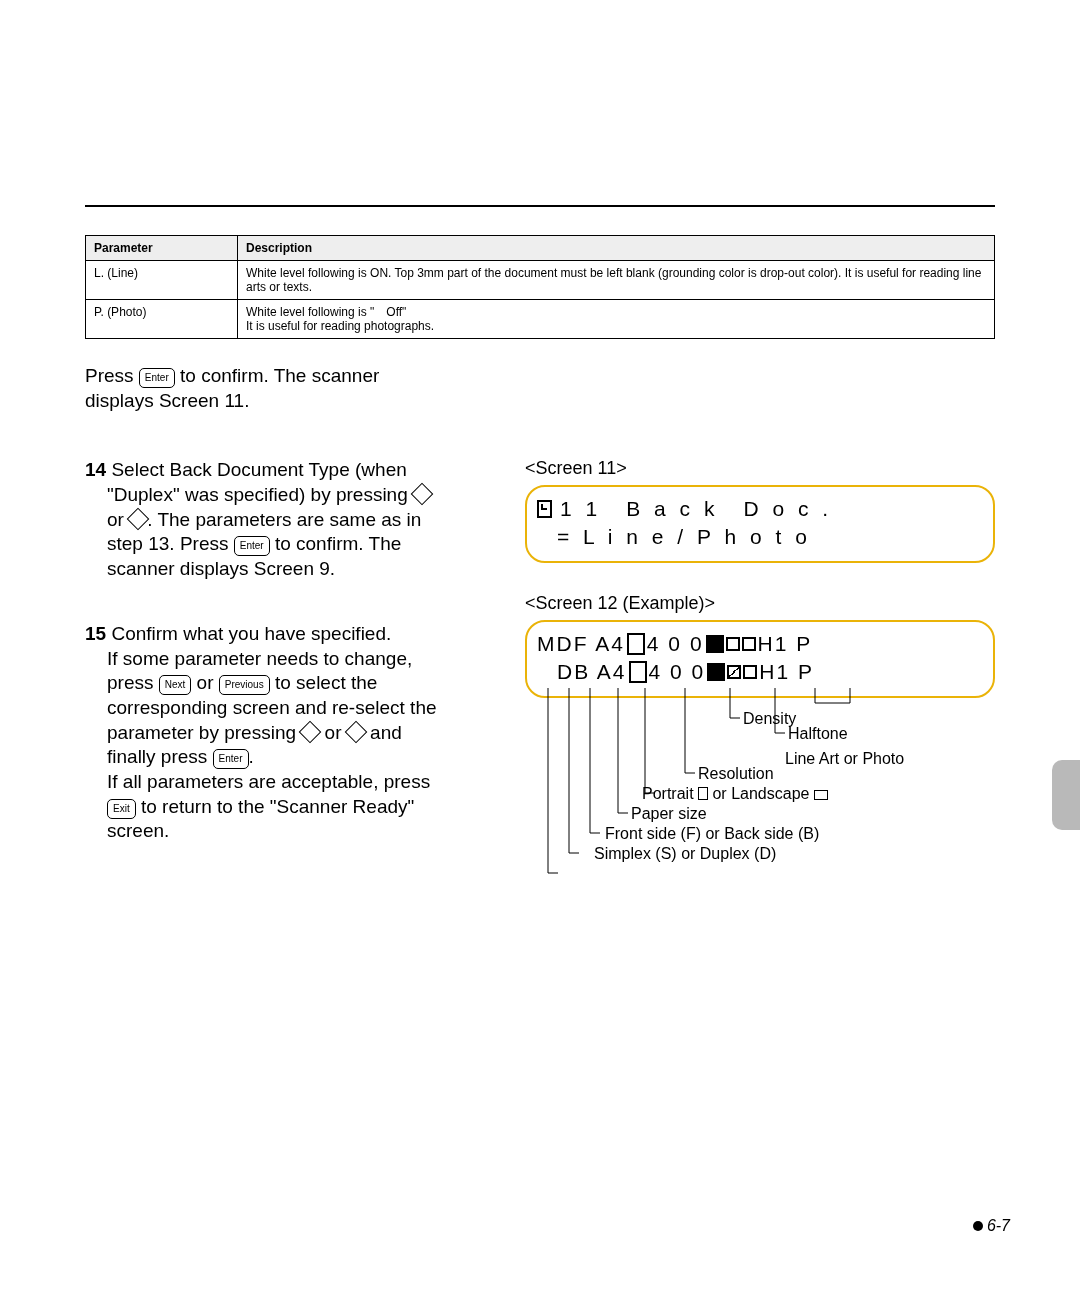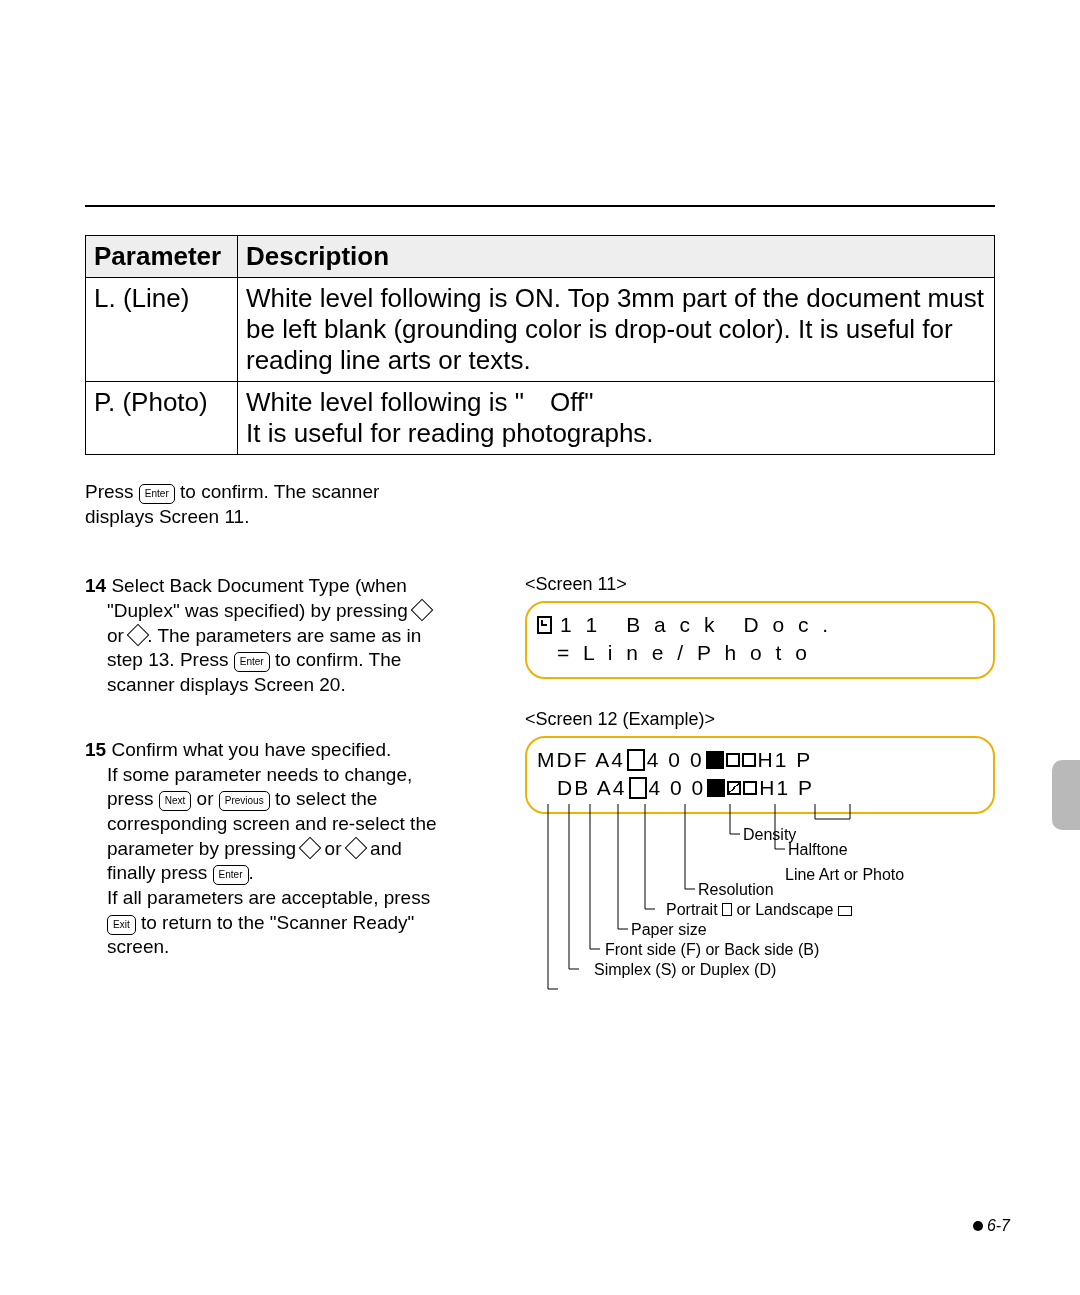--- a/index.html
+++ b/index.html
@@ -22,21 +22,21 @@
     position: absolute;
     left: 85px; right: 85px;
     top: 205px;
     border-top: 2px solid #000;
   }
   
   .ptable {
     margin-top: 30px;
     border-collapse: collapse;
     width: 100%;
-    font-size: 26px;
+    font-size: 12px;
   }
   .ptable th, .ptable td {
     border: 1px solid #000;
     padding: 5px 8px;
     text-align: left;
     vertical-align: top;
   }
   .ptable th {
     background: #eeeeee;
     font-weight: bold;
@@ -247,21 +247,21 @@
     <div class="col">
 
       <div class="step">
         <span class="num">14</span><span> Select Back Document Type (when</span>
         <span class="indent">
           <span>"Duplex" was specified) by pressing </span>
           <span class="diamond"></span><br>
           <span>or </span>
           <span class="diamond"></span><span>. The parameters are same as in</span><br>
           <span>step 13. Press </span><span class="key">Enter</span><span> to confirm. The</span><br>
-          <span>scanner displays Screen 20.</span>
+          <span>scanner displays Screen 9.</span>
         </span>
       </div>
 
       <div class="step">
         <span class="num">15</span><span> Confirm what you have specified.</span>
         <span class="indent">
           <span>If some parameter needs to change,</span><br>
           <span>press </span><span class="key">Next</span><span> or </span><span class="key">Previous</span><span> to select the</span><br>
           <span>corresponding screen and re-select the</span><br>
           <span>parameter by pressing  </span><span class="diamond"></span><span> or </span><span class="diamond"></span><span> and</span><br>
@@ -332,21 +332,21 @@
             <line x1="65" y1="145" x2="75" y2="145"></line>
             <line x1="44" y1="165" x2="54" y2="165"></line>
             <line x1="23" y1="185" x2="33" y2="185"></line>
             <line x1="290" y1="15" x2="325" y2="15"></line>
           </g>
         </svg>
         <div class="clabel" style="left:218px; top:22px;">Density</div>
         <div class="clabel" style="left:263px; top:37px;">Halftone</div>
         <div class="clabel" style="left:260px; top:62px;">Line Art or Photo</div>
         <div class="clabel" style="left:173px; top:77px;">Resolution</div>
-        <div class="clabel" style="left:141px; top:97px;">
+        <div class="clabel" style="left:117px; top:97px;">
           <span>Portrait </span><span class="orient-sq-port"></span><span> or Landscape </span><span class="orient-sq-land"></span>
         </div>
         <div class="clabel" style="left:106px; top:117px;">Paper size</div>
         <div class="clabel" style="left:80px;  top:137px;">Front side (F) or Back side (B)</div>
         <div class="clabel" style="left:69px;  top:157px;">Simplex (S) or Duplex (D)</div>
       </div>
 
     </div>
   </div>
 

